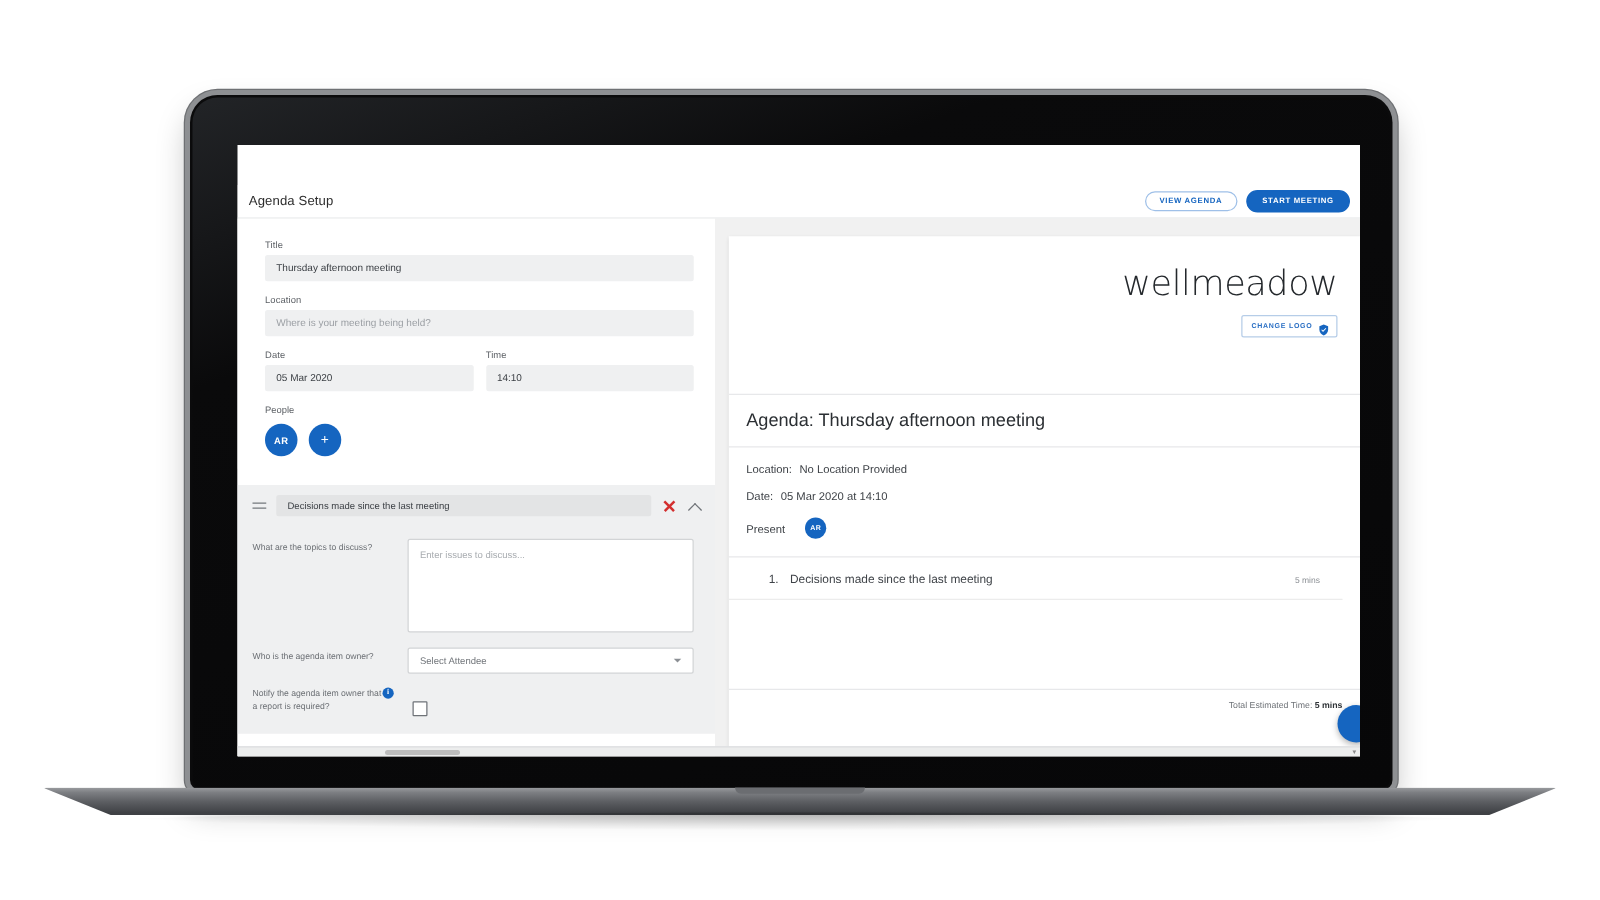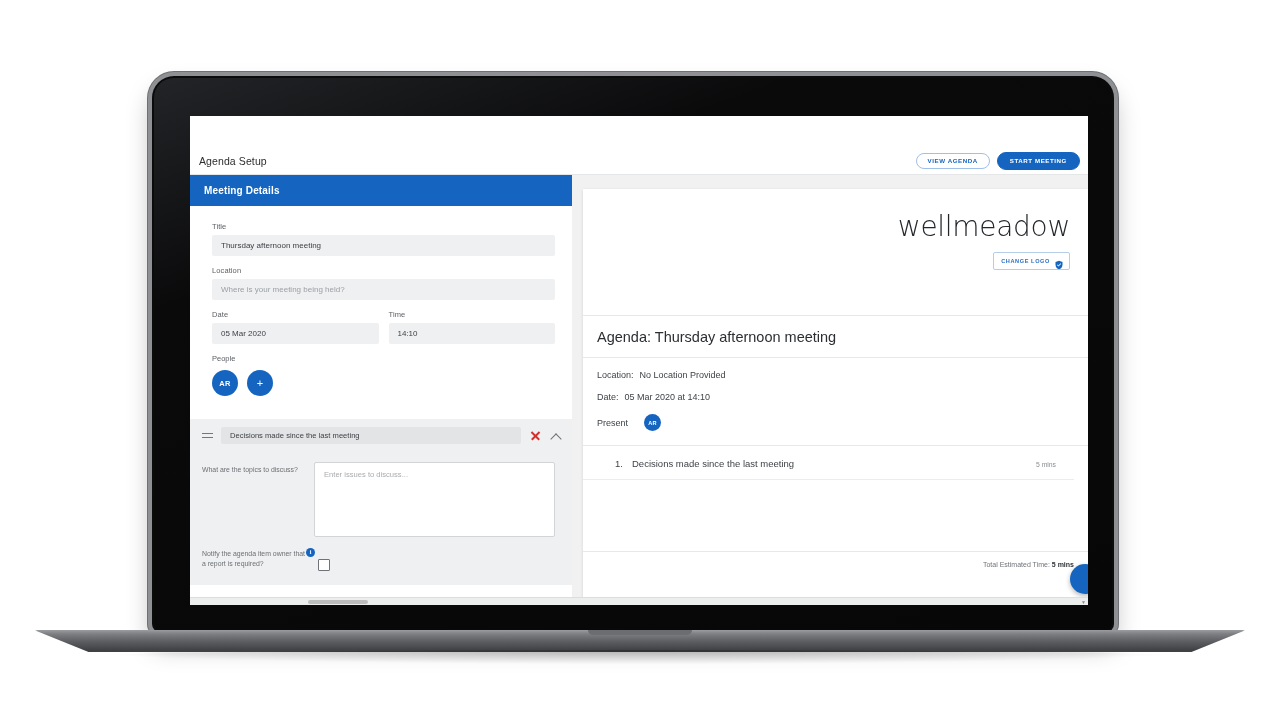--- a/index.html
+++ b/index.html
@@ -275,20 +275,21 @@
     border-left: 1.3px solid #6e7277;
     border-top: 1.3px solid #6e7277;
     transform: rotate(45deg);
   }
 
   .item-form { padding: 10px 17px 4px 12px; }
   .qrow {
     display: flex;
     align-items: flex-start;
     margin-bottom: 12px;
+    gap: 12px;
   }
   .qlabel {
     width: 112px;
     flex: 0 0 112px;
     font-size: 6.9px;
     color: #6b6f74;
     line-height: 1.45;
     padding-top: 3px;
   }
   .textarea-box {
@@ -518,21 +519,20 @@
       <div class="appbar-actions">
         <button class="btn-outline">VIEW AGENDA</button>
         <button class="btn-filled">START MEETING</button>
       </div>
     </div>
 
     <div class="workspace">
 
       <div class="left-col">
 
-        <div class="section-header">Meeting Details</div>
 
         <div class="form-body">
 
           <div class="field-label">Title</div>
           <div class="field-input">Thursday afternoon meeting</div>
 
           <div class="field-label">Location</div>
           <div class="field-input placeholder">Where is your meeting being held?</div>
 
           <div class="row-2">
@@ -560,20 +560,27 @@
             <div class="icon-x"></div>
             <div class="icon-caret-up"></div>
           </div>
 
           <div class="item-form">
             <div class="qrow">
               <div class="qlabel">What are the topics to discuss?</div>
               <div class="textarea-box">Enter issues to discuss...</div>
             </div>
 
+            <div class="qrow">
+              <div class="qlabel">Who is the agenda item owner?</div>
+              <div class="select-box">
+                <span>Select Attendee</span>
+                <span class="select-caret"></span>
+              </div>
+            </div>
 
             <div class="qrow notify">
               <div class="qlabel notify">
                 <span>Notify the agenda item owner that</span><br>
                 <span>a report is required?</span>
                 <span class="info-badge">i</span>
               </div>
               <div class="checkbox"></div>
             </div>
           </div>

